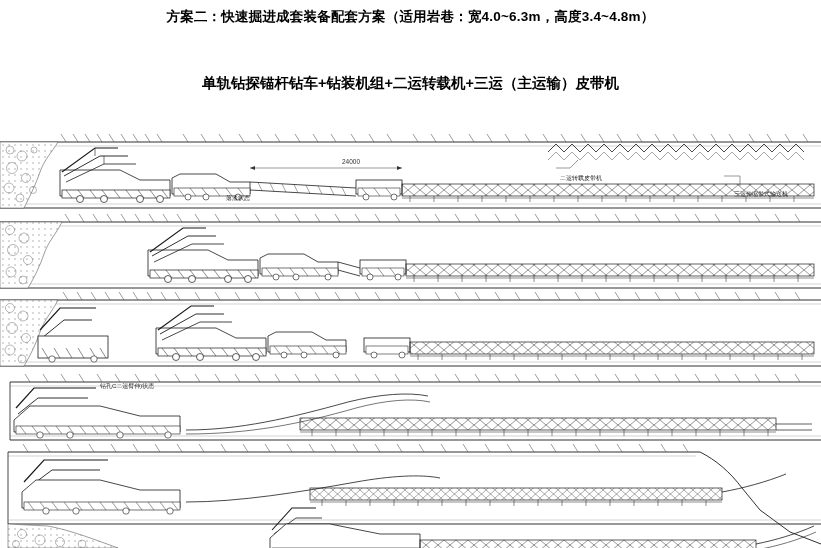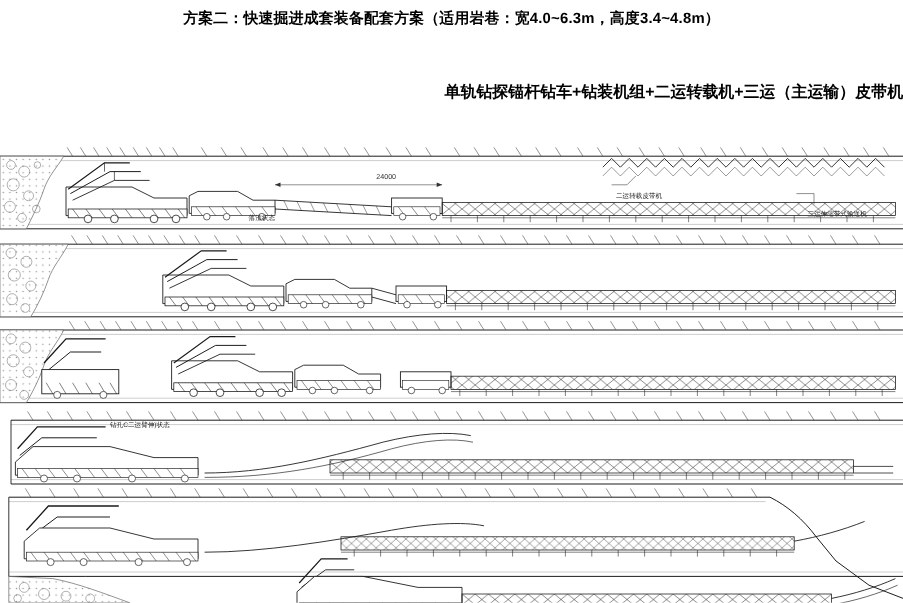--- a/index.html
+++ b/index.html
@@ -30,21 +30,21 @@
     font-weight: bold;
     letter-spacing: 0.2px;
     color: #000;
     white-space: nowrap;
   }
   .title-sub {
     position: absolute;
     left: 0;
     top: 74px;
     width: 821px;
-    text-align: right;
+    text-align: center;
     font-size: 14.5px;
     font-weight: bold;
     color: #000;
     white-space: nowrap;
   }
   .diagram {
     position: absolute;
     left: 0;
     top: 130px;
     width: 821px;

